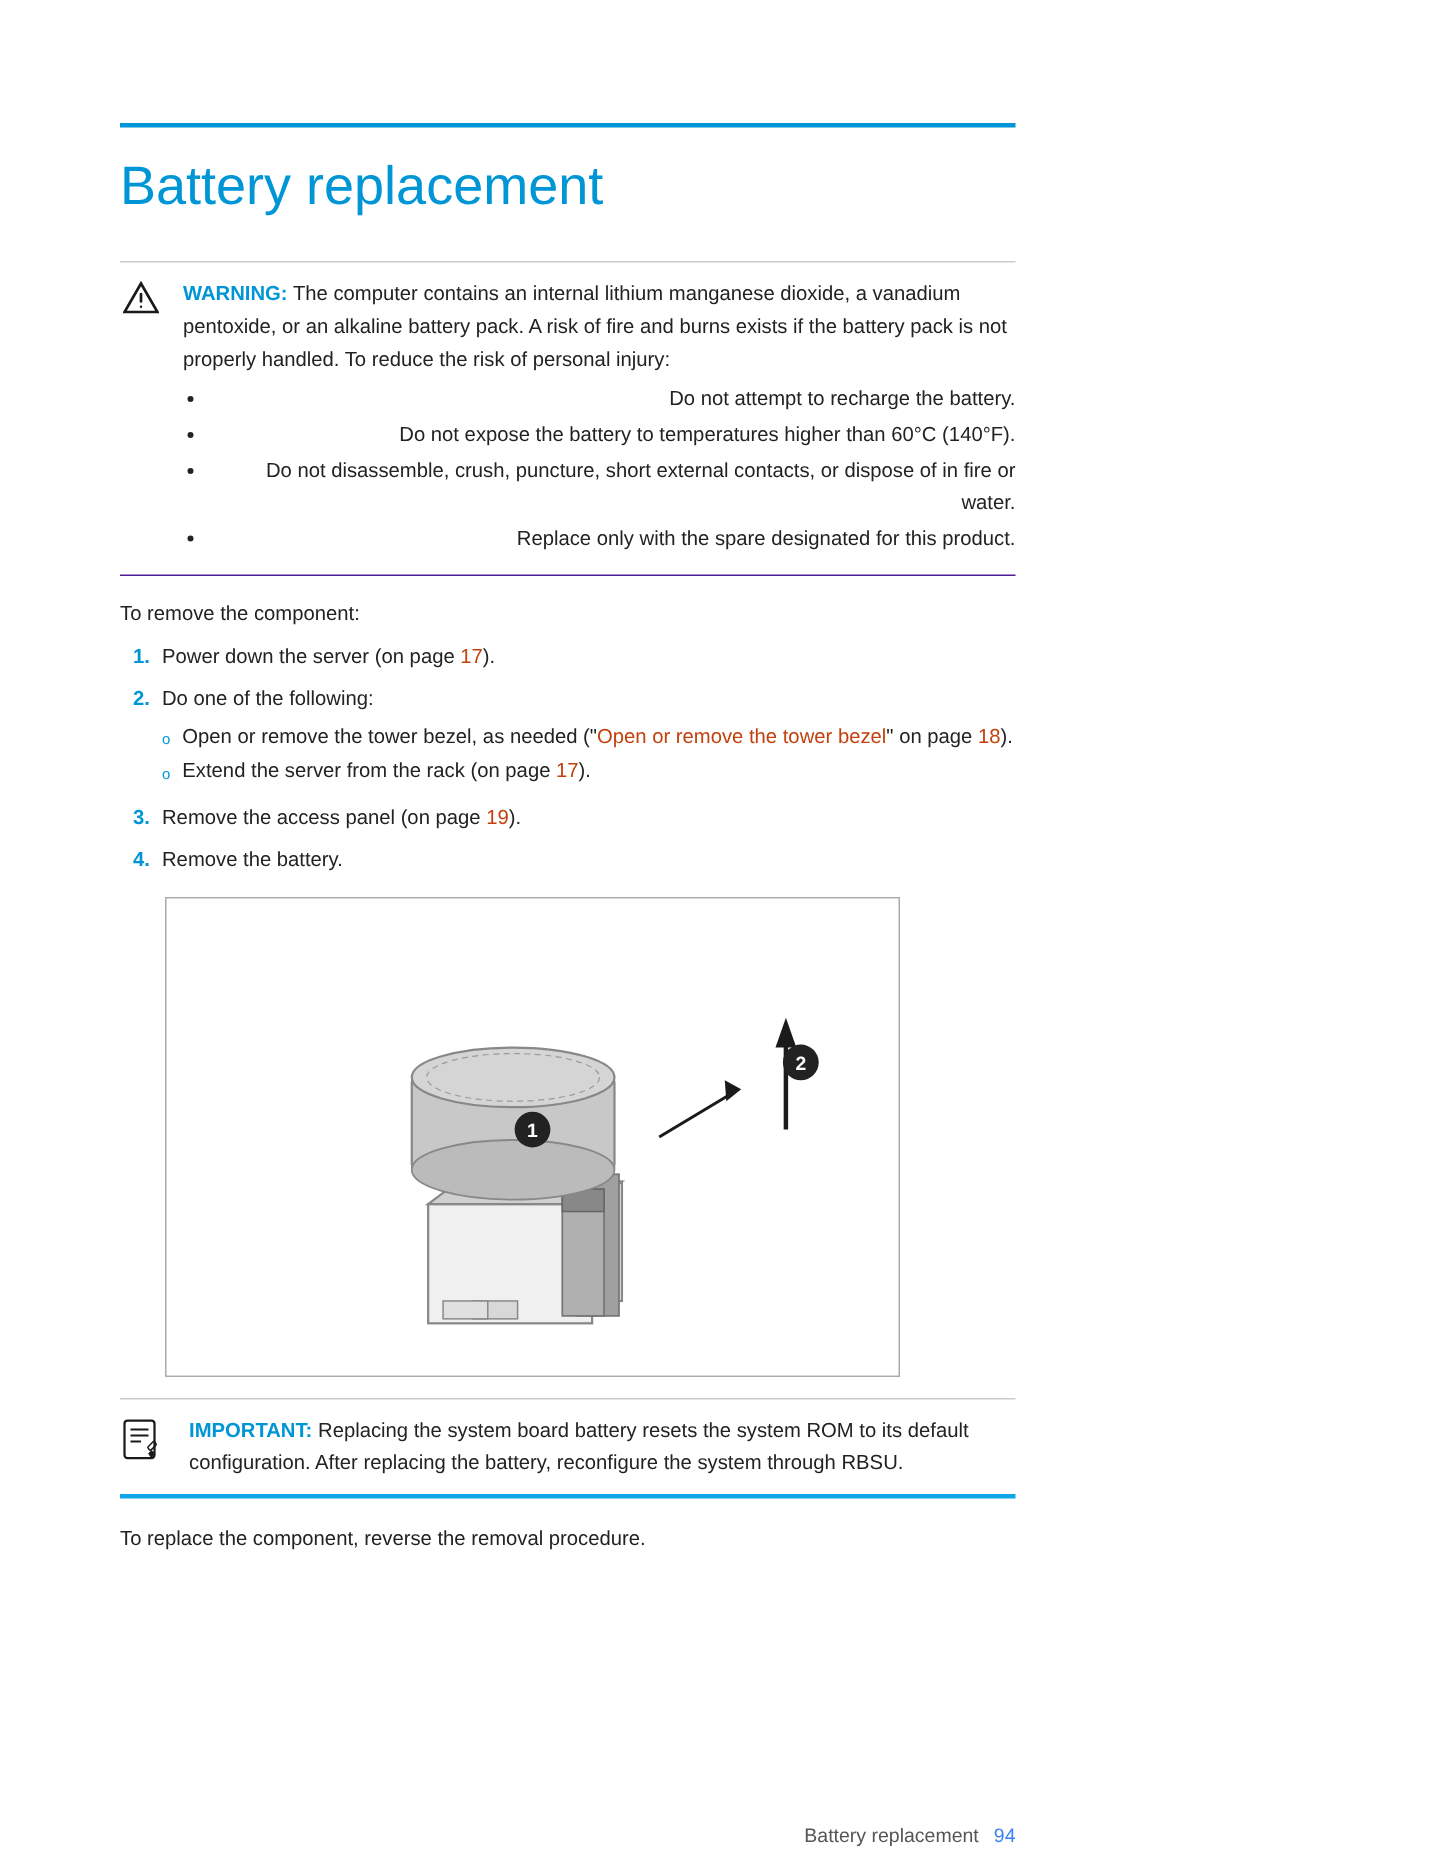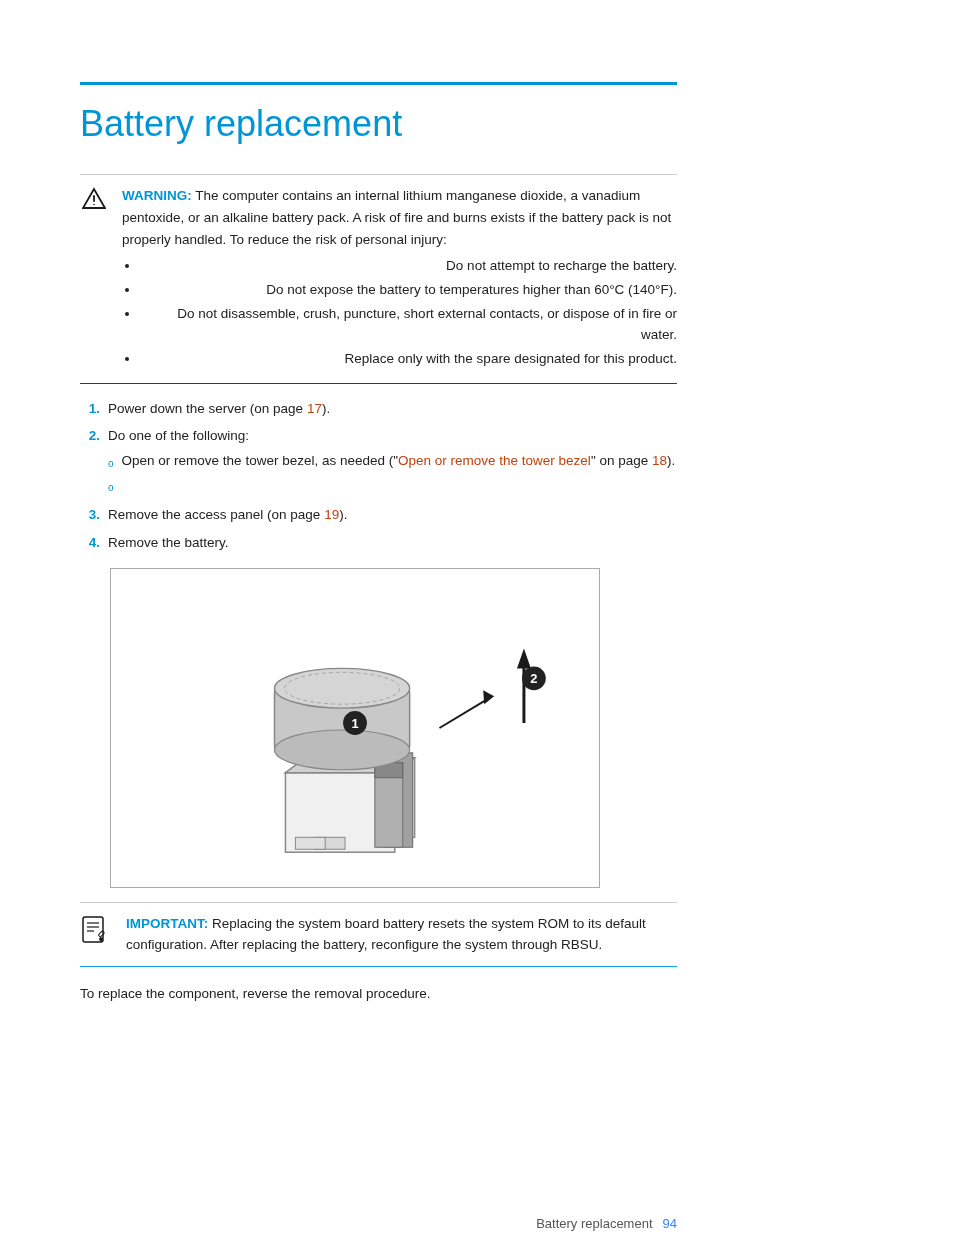--- a/index.html
+++ b/index.html
@@ -142,21 +142,21 @@
       background: #fff;
       position: relative;
       overflow: hidden;
     }
     .battery-diagram {
       width: 100%;
       height: 100%;
     }
     .important-box {
       border-top: 1px solid #ccc;
-      border-bottom: 1px solid #0ea5e9;
+      border-bottom: 3px solid #0ea5e9;
       padding: 10px 0;
       margin: 12px 0 16px 0;
       display: flex;
       gap: 14px;
       align-items: flex-start;
     }
     .important-icon {
       flex-shrink: 0;
       width: 32px;
       margin-top: 2px;
@@ -211,39 +211,41 @@
       <span class="label">WARNING:</span><span> The computer contains an internal lithium manganese dioxide, a vanadium pentoxide, or an alkaline battery pack. A risk of fire and burns exists if the battery pack is not properly handled. To reduce the risk of personal injury:</span>
       <ul class="warning-bullets">
         <li>Do not attempt to recharge the battery.</li>
         <li>Do not expose the battery to temperatures higher than 60°C (140°F).</li>
         <li>Do not disassemble, crush, puncture, short external contacts, or dispose of in fire or water.</li>
         <li>Replace only with the spare designated for this product.</li>
       </ul>
     </div>
   </div>
 
+  <p class="section-text">To remove the component:</p>
 
   <ol class="steps-list">
     <li>
       <span class="step-num">1.</span>
       <span class="step-content">
         Power down the server (on page <span class="link">17</span>).
       </span>
     </li>
     <li>
       <span class="step-num">2.</span>
       <span class="step-content">
         Do one of the following:
         <ul class="sub-bullets">
           <li>
             <span class="bullet-marker">o</span>
             <span>Open or remove the tower bezel, as needed ("<span class="link">Open or remove the tower bezel</span>" on page <span class="link">18</span>).</span>
           </li>
           <li>
             <span class="bullet-marker">o</span>
+            <span>Extend the server from the rack (on page <span class="link">17</span>).</span>
           </li>
         </ul>
       </span>
     </li>
     <li>
       <span class="step-num">3.</span>
       <span class="step-content">
         Remove the access panel (on page <span class="link">19</span>).
       </span>
     </li>

